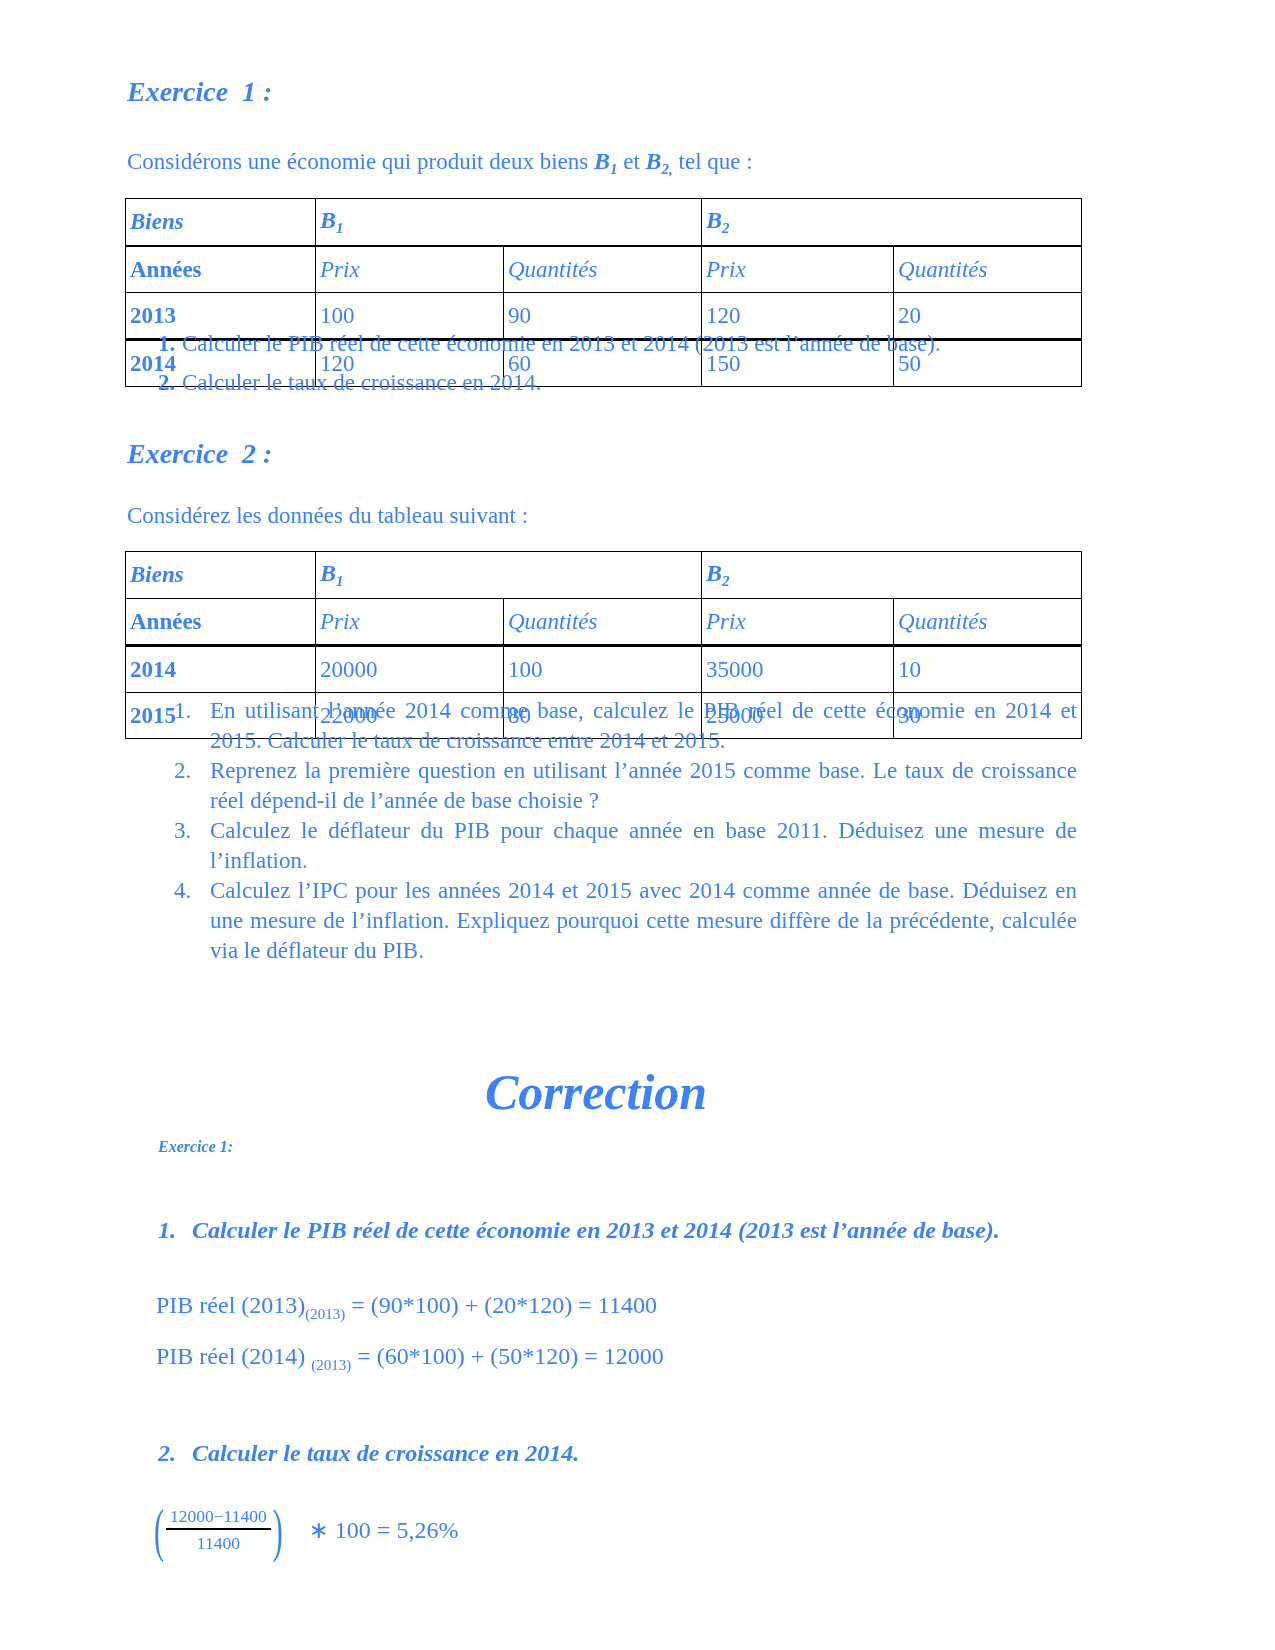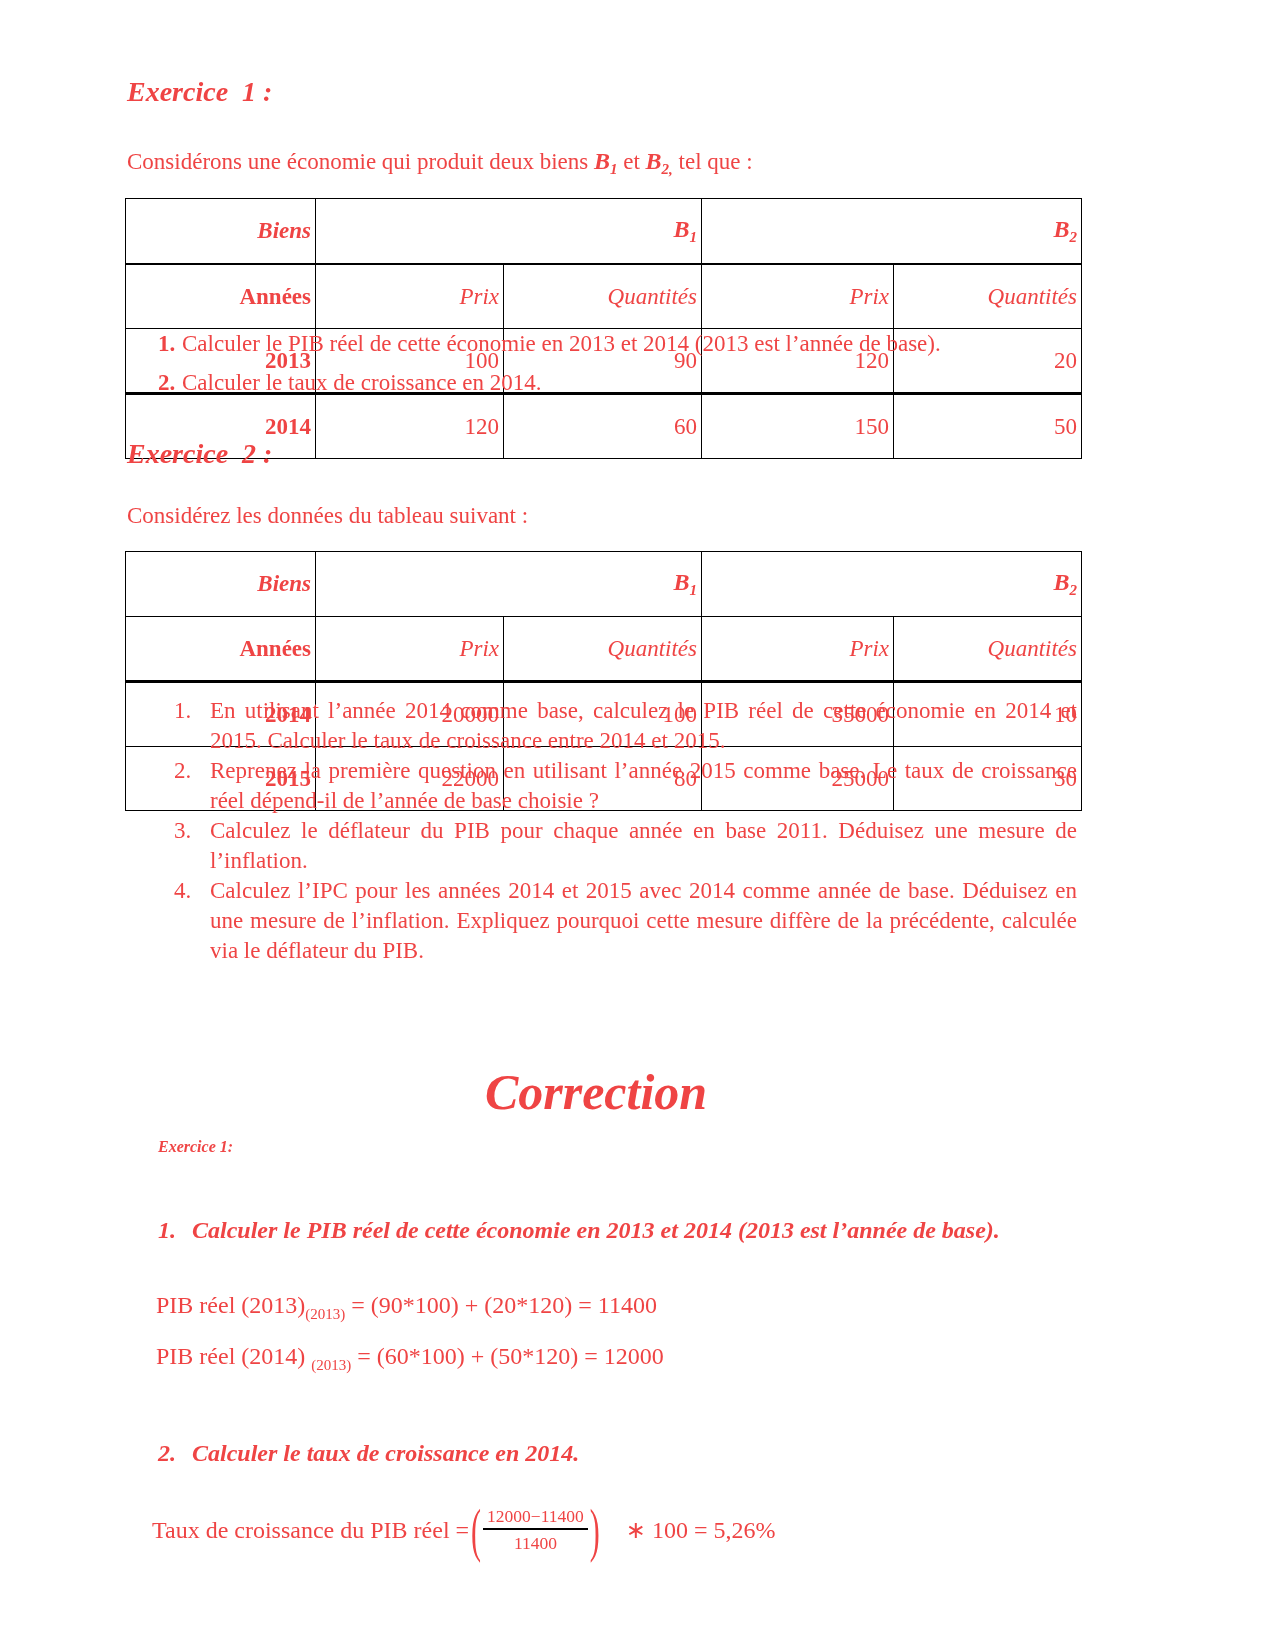--- a/index.html
+++ b/index.html
@@ -1,24 +1,24 @@
 <!DOCTYPE html>
 <html><head>
 <meta charset="utf-8">
 <style>
   html,body{margin:0;padding:0;background:#e9e9e9;}
   .page{position:relative;width:1275px;height:1650px;background:#ffffff;
-        font-family:"Liberation Serif",serif;color:#ef4444;overflow:hidden;}
+        font-family:"Liberation Serif",serif;color:#3b82f6;overflow:hidden;}
   .abs{position:absolute;}
 
   .ex-heading{font-size:28px;font-weight:bold;font-style:italic;white-space:pre;}
   .body-text{font-size:23px;}
 
   .dtable{border-collapse:collapse;table-layout:fixed;}
-  .dtable td{border:1px solid #000;text-align:right;height:29px;padding:17px 4px;
+  .dtable td{border:1px solid #000;text-align:left;height:29px;padding:8px 4px;
              font-size:23px;overflow:hidden;white-space:nowrap;}
   .c-biens{font-weight:bold;font-style:italic;}
   .c-yearhdr{font-weight:bold;}
   .c-ital{font-style:italic;}
   .bsym{font-weight:bold;font-style:italic;font-size:24px;}
   .bsub{font-weight:bold;font-style:italic;font-size:15px;vertical-align:-5px;}
   .t1 .row-sub td{border-top:2px solid #000;}
   .t1 .row-d1 td{border-top:3px solid #000;}
   .t2 .row-d0 td{border-top:3px solid #000;}
 
@@ -173,21 +173,20 @@
   <div class="abs formula" style="left:156px;top:1292px"><span>PIB réel (2013)</span><span class="fsub">(2013)</span><span> = (90*100) + (20*120) = 11400</span></div>
 
   <div class="abs formula" style="left:156px;top:1343px"><span>PIB réel (2014) </span><span class="fsub">(2013)</span><span> = (60*100) + (50*120) = 12000</span></div>
 
   <div class="abs step-heading" style="left:158px;top:1440px;width:920px">
     <span class="snum">2.</span>
     <span>Calculer le taux de croissance en 2014.</span>
   </div>
 
   <div class="abs growth" style="left:152px;top:1496px;height:68px">
-    <span>Taux de croissance du PIB réel = </span>
     <span class="bigparen">(</span>
     <span class="frac">
       <span class="fnum">12000−11400</span>
       <span class="fden">11400</span>
     </span>
     <span class="bigparen">)</span>
     <span class="gsuffix">∗ 100 = 5,26%</span>
   </div>
 
 </div>

